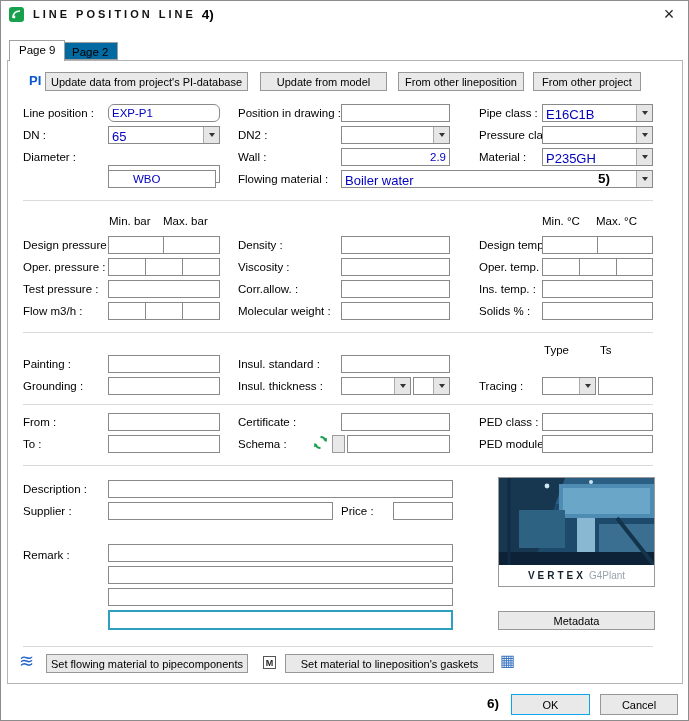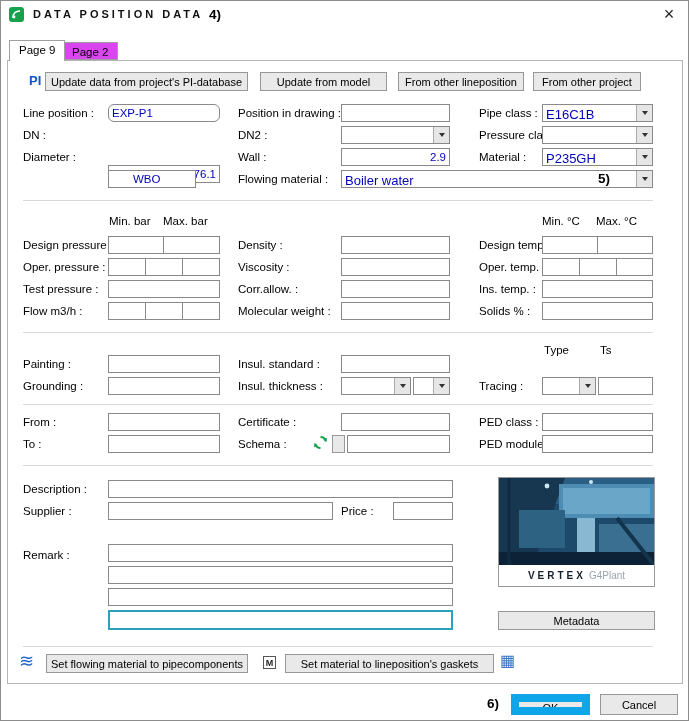--- a/index.html
+++ b/index.html
@@ -6,32 +6,32 @@
   body{font-family:"Liberation Sans",sans-serif;background:#fff}
   .window{position:relative;width:689px;height:721px;background:#fff;border:1px solid #8c8c8c;overflow:hidden;box-sizing:border-box}
   .titlebar{position:absolute;left:0;top:0;width:100%;height:32px;display:flex;align-items:center;padding:0 6px 6px 8px;box-sizing:border-box}
   .title{margin-left:9px;font-size:11px;font-weight:bold;letter-spacing:3px;color:#111;white-space:nowrap}
   .ann{font-weight:bold;font-size:13.5px;color:#000;white-space:nowrap}
   span.ann{position:absolute;z-index:6}
   .titlebar .ann{position:static;margin-left:6px}
   .close{margin-left:auto;font-size:18px;width:26px;text-align:center;color:#222;cursor:pointer;line-height:1}
   .tab{position:absolute;font-size:11.5px;padding:3px 9px 0;border:1px solid #a0a0a0;box-sizing:border-box;cursor:pointer;white-space:nowrap}
   .tab-active{top:39px;height:21px;background:#fff;border-bottom:none;z-index:3}
-  .tab-inactive{top:41px;height:18px;background:#d946ef;z-index:1}
+  .tab-inactive{top:41px;height:18px;background:#0369a1;z-index:1}
   .page-border{position:absolute;left:6px;top:59px;width:676px;height:624px;border:1px solid #b4b4b4;background:#fff;z-index:0;box-sizing:border-box}
   .lbl,.hdr{position:absolute;font-size:11.5px;color:#000;white-space:nowrap;z-index:2}
   .inp{position:absolute;height:18px;border:1px solid #898989;background:#fff;color:#0000bd;font-size:11.5px;font-family:inherit;padding:0 3px;box-sizing:border-box;z-index:2}
   .inp.num{text-align:right}
   .inp.focus-teal{border:2px solid #2f9fc0;height:20px}
   .combo{position:absolute;height:18px;border:1px solid #898989;background:#fff;display:flex;align-items:stretch;box-sizing:border-box;z-index:2;cursor:default}
   .cval{flex:1;font-size:13px;color:#0000bd;padding:2px 3px 0;white-space:nowrap;overflow:hidden}
   .abox{width:15px;background:#e6e6e6;border-left:1px solid #ababab;display:flex;align-items:center;justify-content:center}
   .arr{width:0;height:0;border-left:3.5px solid transparent;border-right:3.5px solid transparent;border-top:4px solid #333}
   .btn{position:absolute;height:19px;background:#e9e9e9;border:1px solid #979797;font-family:inherit;font-size:11px;color:#000;padding:0;cursor:pointer;z-index:2;white-space:nowrap;overflow:hidden}
-  .btn.ok{border:8px solid #0ea5e9}
+  .btn.ok{border:1px solid #0ea5e9}
   .sep{position:absolute;left:22px;width:630px;height:1px;background:#dadada;z-index:1}
   .pi{position:absolute;color:#0a57d0;font-weight:bold;font-size:13px;z-index:2}
   .mini-btn{position:absolute;width:13px;height:18px;background:#e9e9e9;border:1px solid #9a9a9a;box-sizing:border-box;z-index:2;cursor:pointer}
   .refresh{position:absolute;z-index:2;cursor:pointer;line-height:0}
   .tool-icon{position:absolute;font-size:16px;z-index:2;line-height:1}
   .waves{color:#1f63c8;font-size:18px}
   .grid{color:#3b74c0}
   .m-badge{position:absolute;width:13px;height:13px;border:1px solid #555;font-size:9px;font-weight:bold;text-align:center;line-height:12px;z-index:2;background:#fff;color:#222;box-sizing:border-box}
   .photo{position:absolute;left:497px;top:476px;width:157px;height:110px;border:1px solid #999;box-sizing:border-box;background:#fff;z-index:2}
   .photo svg{display:block}
@@ -45,21 +45,21 @@
 <div class="window">
 
   <div class="titlebar">
     <span class="app-icon" style="line-height:0">
       <svg width="15" height="15" viewBox="0 0 15 15">
           <rect width="15" height="15" rx="3" fill="#18a14d"></rect>
           <path d="M4 11 C4 6 7 4 11 4" stroke="#fff" stroke-width="1.6" fill="none"></path>
           <circle cx="5" cy="10" r="1.4" fill="#fff"></circle>
         </svg>
     </span>
-    <span class="title">DATA POSITION DATA</span>
+    <span class="title">LINE POSITION LINE</span>
     <span class="ann">4)</span>
     <span class="close">×</span>
   </div>
 
   <div class="tab tab-active" style="left:8px"><span>Page 9</span></div>
   <div class="tab tab-inactive" style="left:61px"><span>Page 2</span></div>
   <div class="page-border"></div>
 
   <span class="pi" style="left:28px;top:72px">PI</span>
   <button class="btn" style="left:44px;top:71px;width:203px">Update data from project's PI-database</button>
@@ -73,20 +73,26 @@
   <input class="inp" style="left: 340px; top: 103px; width: 109px;" value="">
   <span class="lbl" style="left:478px;top:106px">Pipe class :</span>
   <div class="combo" style="left:541px;top:103px;width:111px">
     <span class="cval">E16C1B</span>
     <span class="abox">
         <i class="arr"></i>
       </span>
   </div>
 
   <span class="lbl" style="left:22px;top:128px">DN :</span>
+  <div class="combo" style="left:107px;top:125px;width:112px">
+    <span class="cval">65</span>
+    <span class="abox">
+        <i class="arr"></i>
+      </span>
+  </div>
   <span class="lbl" style="left:237px;top:128px">DN2 :</span>
   <div class="combo" style="left:340px;top:125px;width:109px">
     <span class="cval"></span>
     <span class="abox">
         <i class="arr"></i>
       </span>
   </div>
   <span class="lbl" style="left:478px;top:128px">Pressure class :</span>
   <div class="combo" style="left:541px;top:125px;width:111px">
     <span class="cval"></span>
@@ -100,21 +106,21 @@
   <span class="lbl" style="left:237px;top:150px">Wall :</span>
   <input class="inp num" style="left: 340px; top: 147px; width: 109px;" value="2.9">
   <span class="lbl" style="left:478px;top:150px">Material :</span>
   <div class="combo" style="left:541px;top:147px;width:111px">
     <span class="cval">P235GH</span>
     <span class="abox">
         <i class="arr"></i>
       </span>
   </div>
 
-  <input class="inp" style="left: 107px; top: 169px; width: 88px; padding-left: 24px;" value="WBO">
+  <input class="inp" style="left: 107px; top: 169px; width: 108px; padding-left: 24px;" value="WBO">
   <span class="lbl" style="left:237px;top:172px">Flowing material :</span>
   <div class="combo" style="left:340px;top:169px;width:312px">
     <span class="cval">Boiler water</span>
     <span class="abox">
         <i class="arr"></i>
       </span>
   </div>
   <span class="ann" style="left:597px;top:170px">5)</span>
 
   <div class="sep" style="top:199px"></div>

